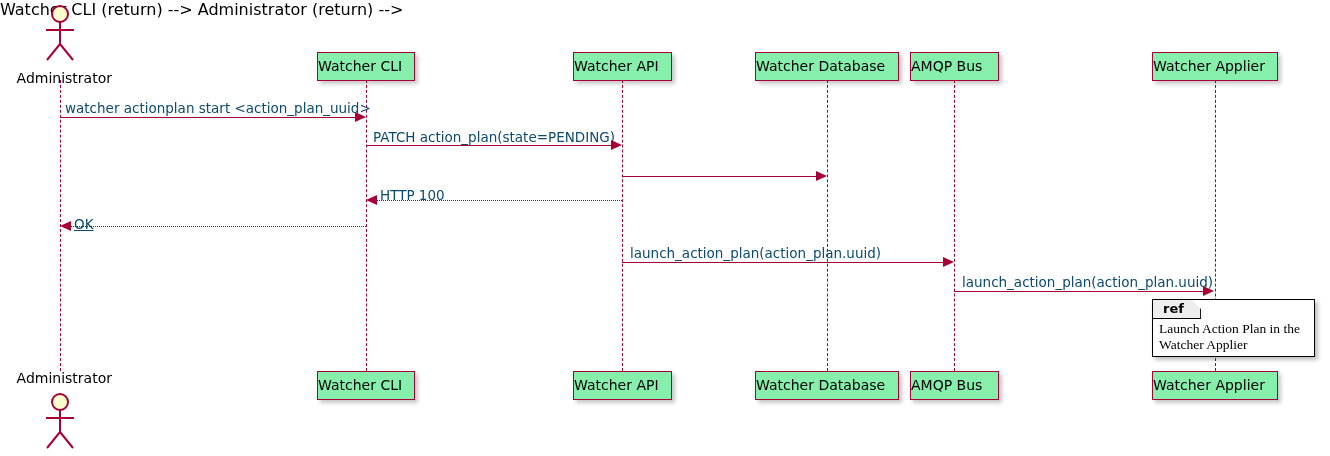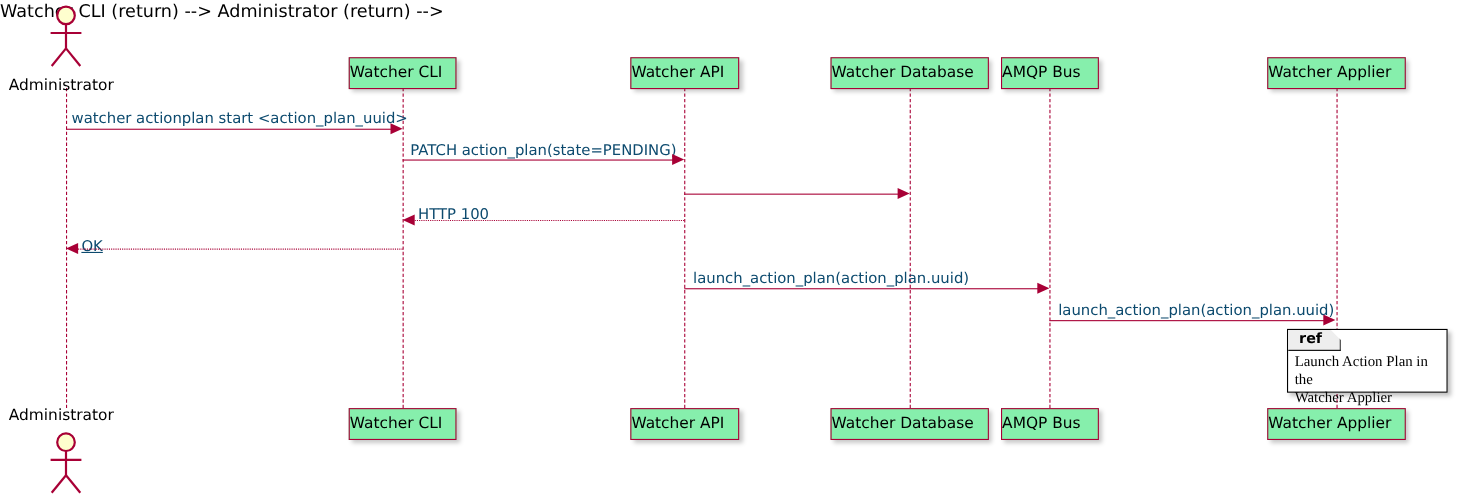--- a/index.html
+++ b/index.html
@@ -31,21 +31,21 @@
     text-align: left;
     color: #000000;
     font-size: 14px;
     box-shadow: 3px 3px 4px rgba(0,0,0,0.22);
     white-space: nowrap;
   }
   .actor-label {
     position: absolute;
     font-size: 14px;
     color: #000000;
-    text-align: left;
+    text-align: right;
     white-space: nowrap;
   }
   .actor-fig {
     position: absolute;
   }
   .msg-line {
     position: absolute;
     height: 0;
     border-top: 1.5px solid #A80036;
   }
@@ -176,21 +176,21 @@
   <div class="msg-label" style="left:630px; top:245px;">launch_action_plan(action_plan.uuid)</div>
   <div class="msg-line" style="left:622px; top:262px; width:322px;"></div>
   <div class="arrowhead right" style="left:943px; top:257px;"></div>
 
   
   <div class="msg-label" style="left:962px; top:274px;">launch_action_plan(action_plan.uuid)</div>
   <div class="msg-line" style="left:954px; top:291px; width:250px;"></div>
   <div class="arrowhead right" style="left:1203px; top:286px;"></div>
 
   
-  <div class="refbox" style="left:1152px; top:299px; width:146px; height:58px;margin-left:18px;">
+  <div class="refbox" style="left:1152px; top:299px; width:163px; height:58px;">
     <div class="ref-tab">ref</div>
     <div class="ref-body">Launch Action Plan in the
 Watcher Applier</div>
   </div>
 
   
   <div class="pbox" style="left:317px; top:371px; width:98px;">
     <span>Watcher CLI</span>
   </div>
   <div class="pbox" style="left:573px; top:371px; width:99px;">

